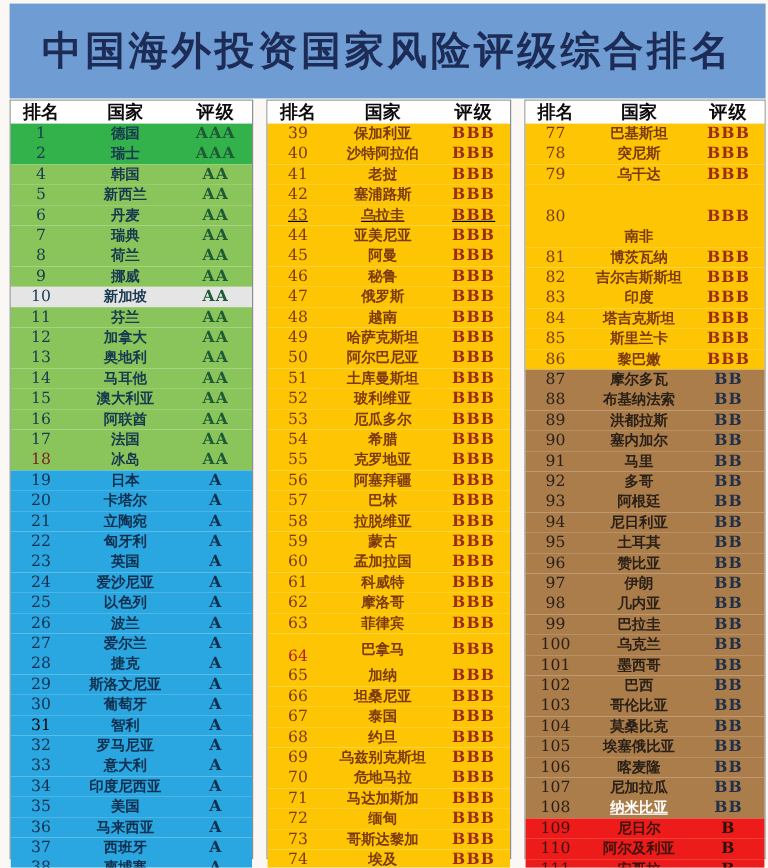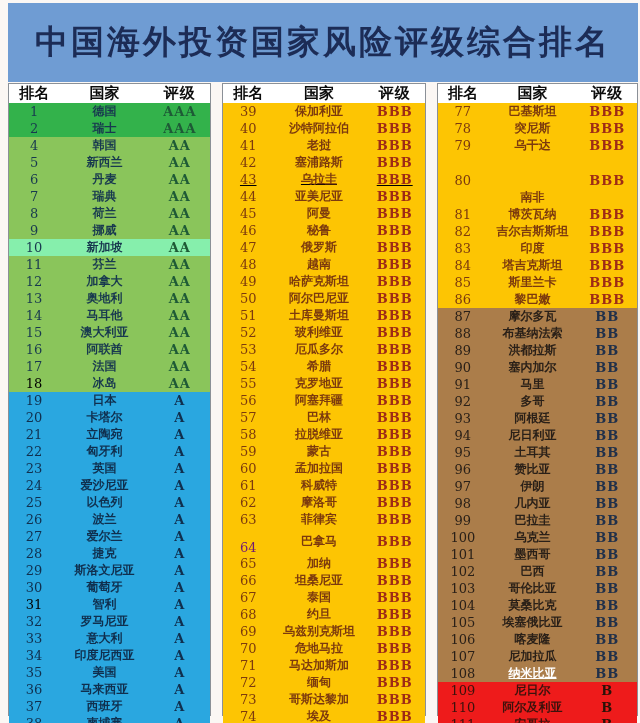--- a/index.html
+++ b/index.html
@@ -88,21 +88,21 @@
         <div class="row" style="background: rgb(138, 197, 91);">
           <span class="c rank" style="color: rgb(24, 57, 79);">8</span>
           <span class="c country" style="color: rgb(24, 57, 79);">荷兰</span>
           <span class="c rating" style="color: rgb(30, 90, 54);">AA</span>
         </div>
         <div class="row" style="background: rgb(138, 197, 91);">
           <span class="c rank" style="color: rgb(24, 57, 79);">9</span>
           <span class="c country" style="color: rgb(24, 57, 79);">挪威</span>
           <span class="c rating" style="color: rgb(30, 90, 54);">AA</span>
         </div>
-        <div class="row" style="background: #86efac;">
+        <div class="row" style="background: #e5e5e5;">
           <span class="c rank" style="color: rgb(24, 57, 79);">10</span>
           <span class="c country" style="color: rgb(24, 57, 79);">新加坡</span>
           <span class="c rating" style="color: rgb(30, 90, 54);">AA</span>
         </div>
         <div class="row" style="background: rgb(138, 197, 91);">
           <span class="c rank" style="color: rgb(24, 57, 79);">11</span>
           <span class="c country" style="color: rgb(24, 57, 79);">芬兰</span>
           <span class="c rating" style="color: rgb(30, 90, 54);">AA</span>
         </div>
         <div class="row" style="background: rgb(138, 197, 91);">
@@ -129,21 +129,21 @@
           <span class="c rank" style="color: rgb(24, 57, 79);">16</span>
           <span class="c country" style="color: rgb(24, 57, 79);">阿联酋</span>
           <span class="c rating" style="color: rgb(30, 90, 54);">AA</span>
         </div>
         <div class="row" style="background: rgb(138, 197, 91);">
           <span class="c rank" style="color: rgb(24, 57, 79);">17</span>
           <span class="c country" style="color: rgb(24, 57, 79);">法国</span>
           <span class="c rating" style="color: rgb(30, 90, 54);">AA</span>
         </div>
         <div class="row" style="background: rgb(138, 197, 91);">
-          <span class="c rank" style="color: #000000;">18</span>
+          <span class="c rank" style="color: #7f1d1d;">18</span>
           <span class="c country" style="color: rgb(24, 57, 79);">冰岛</span>
           <span class="c rating" style="color: rgb(30, 90, 54);">AA</span>
         </div>
         <div class="row" style="background: rgb(42, 167, 224);">
           <span class="c rank" style="color: rgb(16, 47, 78);">19</span>
           <span class="c country" style="color: rgb(16, 47, 78);">日本</span>
           <span class="c rating" style="color: rgb(16, 47, 78);">A</span>
         </div>
         <div class="row" style="background: rgb(42, 167, 224);">
           <span class="c rank" style="color: rgb(16, 47, 78);">20</span>
@@ -369,21 +369,21 @@
           <span class="c rank" style="color: rgb(124, 58, 14);">62</span>
           <span class="c country" style="color: rgb(124, 58, 14);">摩洛哥</span>
           <span class="c rating" style="color: rgb(158, 43, 22);">BBB</span>
         </div>
         <div class="row" style="background: rgb(253, 197, 3);">
           <span class="c rank" style="color: rgb(124, 58, 14);">63</span>
           <span class="c country" style="color: rgb(124, 58, 14);">菲律宾</span>
           <span class="c rating" style="color: rgb(158, 43, 22);">BBB</span>
         </div>
         <div class="row" style="background: rgb(253, 197, 3);">
-          <span class="c rank" style="color: #701a75; margin-top: 12px;">64</span>
+          <span class="c rank" style="color: #b91c1c; margin-top: 12px;">64</span>
           <span class="c country" style="color: rgb(124, 58, 14);">巴拿马</span>
           <span class="c rating" style="color: rgb(158, 43, 22);">BBB</span>
         </div>
         <div class="row" style="background: rgb(253, 197, 3);">
           <span class="c rank" style="color: rgb(124, 58, 14);">65</span>
           <span class="c country" style="color: rgb(124, 58, 14);">加纳</span>
           <span class="c rating" style="color: rgb(158, 43, 22);">BBB</span>
         </div>
         <div class="row" style="background: rgb(253, 197, 3);">
           <span class="c rank" style="color: rgb(124, 58, 14);">66</span>

